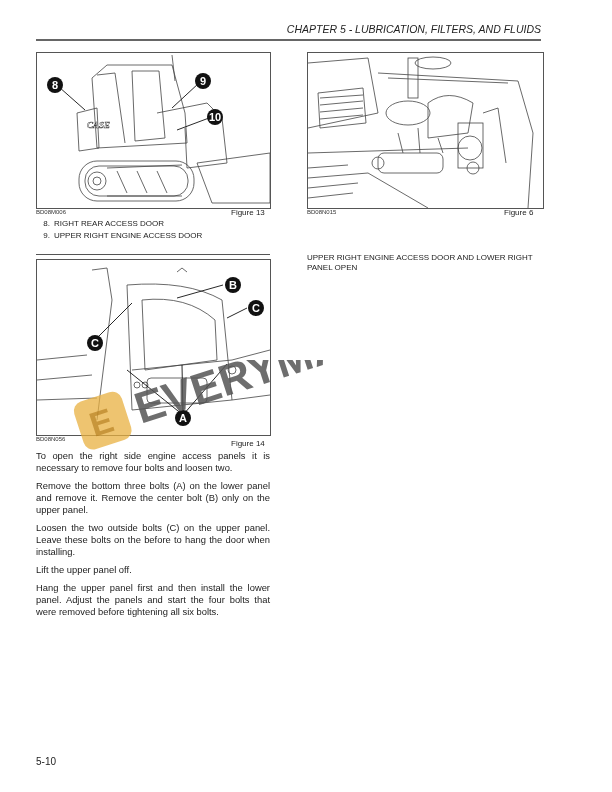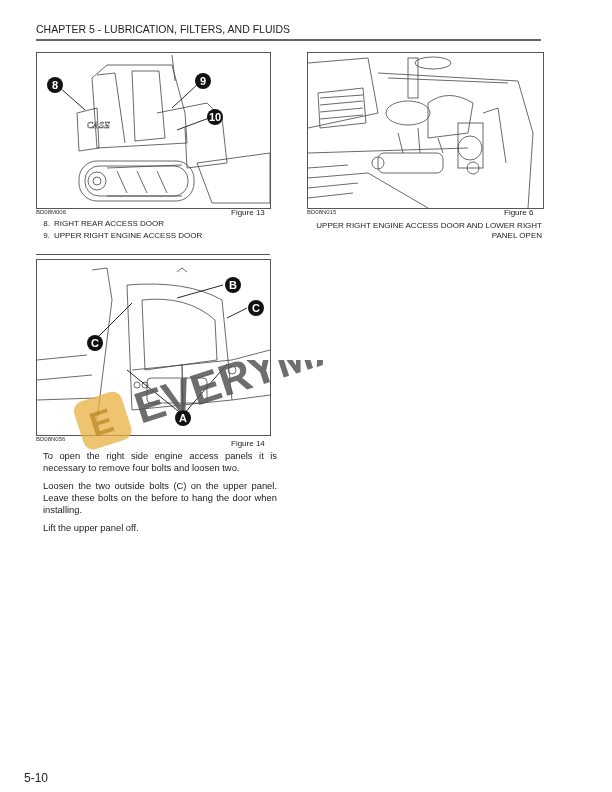--- a/index.html
+++ b/index.html
@@ -1,32 +1,32 @@
 <!DOCTYPE html>
 <html><head>
 <meta charset="utf-8">
 <style>
   html, body { margin: 0; padding: 0; background: #fff; }
   body { width: 612px; height: 792px; position: relative; overflow: hidden;
          font-family: "Liberation Sans", sans-serif; color: #222; }
-  .header { position: absolute; top: 23px; left: 36px; width: 505px; text-align: left;
-            font-size: 10.5px; letter-spacing: 0; }
+  .header { position: absolute; top: 23px; left: 36px; width: 505px; text-align: right;
+            font-size: 10.5px; letter-spacing: 0; font-style: italic; }
   .header-rule { position: absolute; top: 39px; left: 36px; width: 505px; height: 2px; background: #666; }
   .fig { position: absolute; border: 1px solid #555; background: #fff; overflow: hidden; }
   .fig svg { width: 100%; height: 100%; display: block; }
   .fig-code { position: absolute; font-size: 6px; color: #333; }
   .fig-label { position: absolute; font-size: 8px; color: #222; }
   .legend { position: absolute; font-size: 8px; line-height: 11.5px; }
   .legend .row { display: flex; }
   .legend .num { width: 16px; text-align: right; margin-right: 4px; }
-  .caption { position: absolute; font-size: 8px; text-align: right; line-height: 10px; }
+  .caption { position: absolute; font-size: 8px; text-align: left; line-height: 10px; margin-top: 32px; }
   .rule { position: absolute; height: 1px; background: #555; }
-  .body-text { position: absolute; left: 43px; width: 234px; font-size: 9.4px; line-height: 12px; text-align: justify; }
+  .body-text { position: absolute; left: 36px; width: 234px; font-size: 9.4px; line-height: 12px; text-align: justify; }
   .body-text p { margin: 0 0 6px 0; }
-  .page-num { position: absolute; left: 24px; top: 756px; font-size: 12px; margin-top: 15px; }
+  .page-num { position: absolute; left: 36px; top: 756px; font-size: 10px; }
   .callout { fill: #111; }
   .callout-text { fill: #fff; font-family: "Liberation Sans", sans-serif; font-weight: bold; font-size: 11px; text-anchor: middle; dominant-baseline: central; }
   .watermark { position: absolute; left: 70px; top: 360px; width: 520px; height: 110px; pointer-events: none; }
 </style>
 </head>
 <body>
 
 <div class="header">CHAPTER 5 - LUBRICATION, FILTERS, AND FLUIDS</div>
 <div class="header-rule"></div>
 
@@ -133,22 +133,24 @@
     <text class="callout-text" x="58" y="83">C</text>
     <circle class="callout" cx="146" cy="158" r="8"></circle>
     <text class="callout-text" x="146" y="158">A</text>
   </svg>
 </div>
 <div class="fig-code" style="left:36px; top:436px;">BD08N056</div>
 <div class="fig-label" style="left:231px; top:439px;">Figure 14</div>
 
 <div class="body-text" style="top:450px;">
   <p>To open the right side engine access panels it is necessary to remove four bolts and loosen two.</p>
+  <p>Remove the bottom three bolts (A) on the lower panel and remove it. Remove the center bolt (B) only on the upper panel.</p>
   <p>Loosen the two outside bolts (C) on the upper panel. Leave these bolts on the before to hang the door when installing.</p>
   <p>Lift the upper panel off.</p>
+  <p>Hang the upper panel first and then install the lower panel. Adjust the panels and start the four bolts that were removed before tightening all six bolts.</p>
 </div>
 
 <svg class="watermark" viewBox="0 0 520 110">
   <g transform="translate(20,70) rotate(-18)">
     <rect x="-10" y="-30" width="50" height="50" rx="10" fill="#e8b040" opacity="0.75"></rect>
     <text x="2" y="8" font-family="Liberation Sans, sans-serif" font-weight="bold" font-size="34" fill="#b07818" opacity="0.6">E</text>
     <text x="50" y="10" font-family="Liberation Sans, sans-serif" font-weight="bold" font-size="44" fill="#555" opacity="0.85">EVERYMANUALS.COM</text>
   </g>
 </svg>
 

